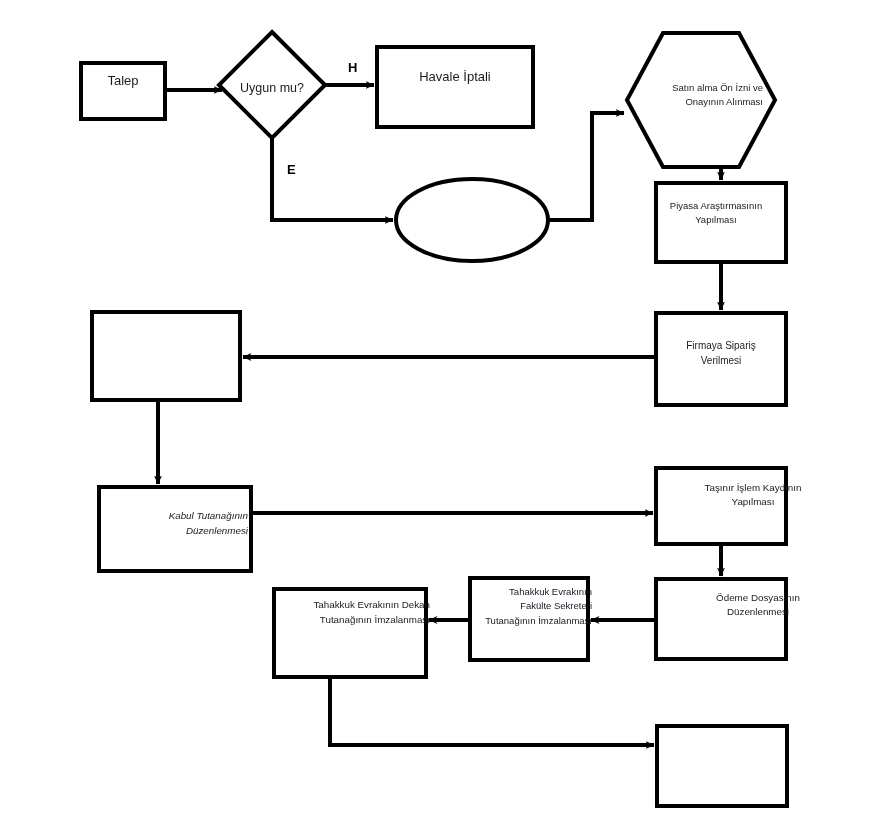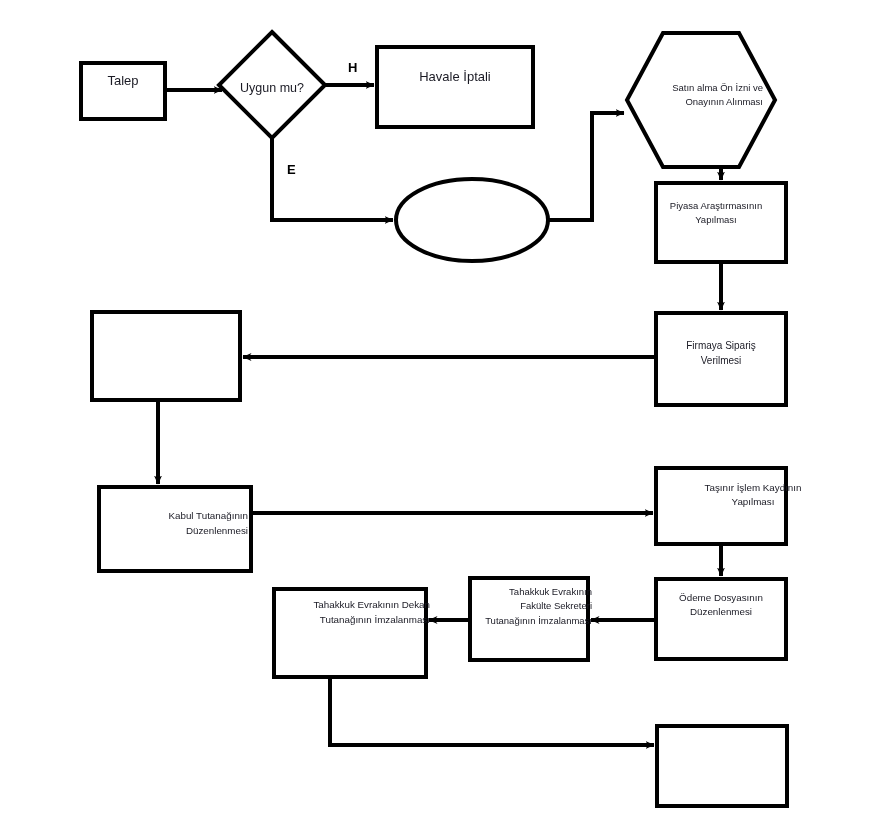--- a/index.html
+++ b/index.html
@@ -48,23 +48,23 @@
     z-index: 6;
   }
   .lbl-talep           { left: 84px;  top: 72px;  width: 78px;  text-align: center; font-size: 13px; }
   .lbl-uygun           { left: 226px; top: 72px;  width: 92px;  text-align: center; font-size: 12.5px; margin-top: 8px; }
   .lbl-iptal           { left: 380px; top: 68px;  width: 150px; text-align: center; font-size: 13px; }
   .lbl-hexagon         { left: 638px; top: 81px;  width: 125px; text-align: left;   font-size: 9.5px; line-height: 1.45; }
   .lbl-ellipse         { left: 398px; top: 192px; width: 148px; text-align: center; font-size: 9.5px; line-height: 1.45; }
   .lbl-piyasa          { left: 655px; top: 199px; width: 122px; text-align: center; font-size: 9.5px; line-height: 1.45; }
   .lbl-firmaya         { left: 655px; top: 339px; width: 132px; text-align: center; font-size: 10px; line-height: 1.45; }
   .lbl-teslim          { left: 103px; top: 334px; width: 140px; text-align: left;   font-size: 9.8px; line-height: 1.5; }
-  .lbl-kabul           { left: 118px; top: 509px; width: 130px; text-align: left;   font-size: 9.8px; line-height: 1.5; }
+  .lbl-kabul           { left: 118px; top: 509px; width: 130px; text-align: left;   font-size: 9.8px; line-height: 1.5; font-style: italic; }
   .lbl-tasinir         { left: 655px; top: 481px; width: 156px; text-align: center; font-size: 9.8px; line-height: 1.45; margin-left: 20px; }
-  .lbl-odeme-dosya     { left: 655px; top: 591px; width: 132px; text-align: center; font-size: 9.8px; line-height: 1.45; }
+  .lbl-odeme-dosya     { left: 655px; top: 591px; width: 132px; text-align: center; font-size: 9.8px; line-height: 1.45; padding-left: 37px; }
   .lbl-fakulte         { left: 474px; top: 585px; width: 118px; text-align: left;   font-size: 9.5px; line-height: 1.5; }
   .lbl-dekan           { left: 280px; top: 598px; width: 150px; text-align: left;   font-size: 9.8px; line-height: 1.5; }
   .lbl-sgdb            { left: 663px; top: 738px; width: 122px; text-align: left;   font-size: 9.5px; line-height: 1.5; }
   .lbl-h               { left: 348px; top: 60px; }
   .lbl-e               { left: 287px; top: 162px; }
 </style>
 </head>
 <body>
 
 <div id="flow-root">

